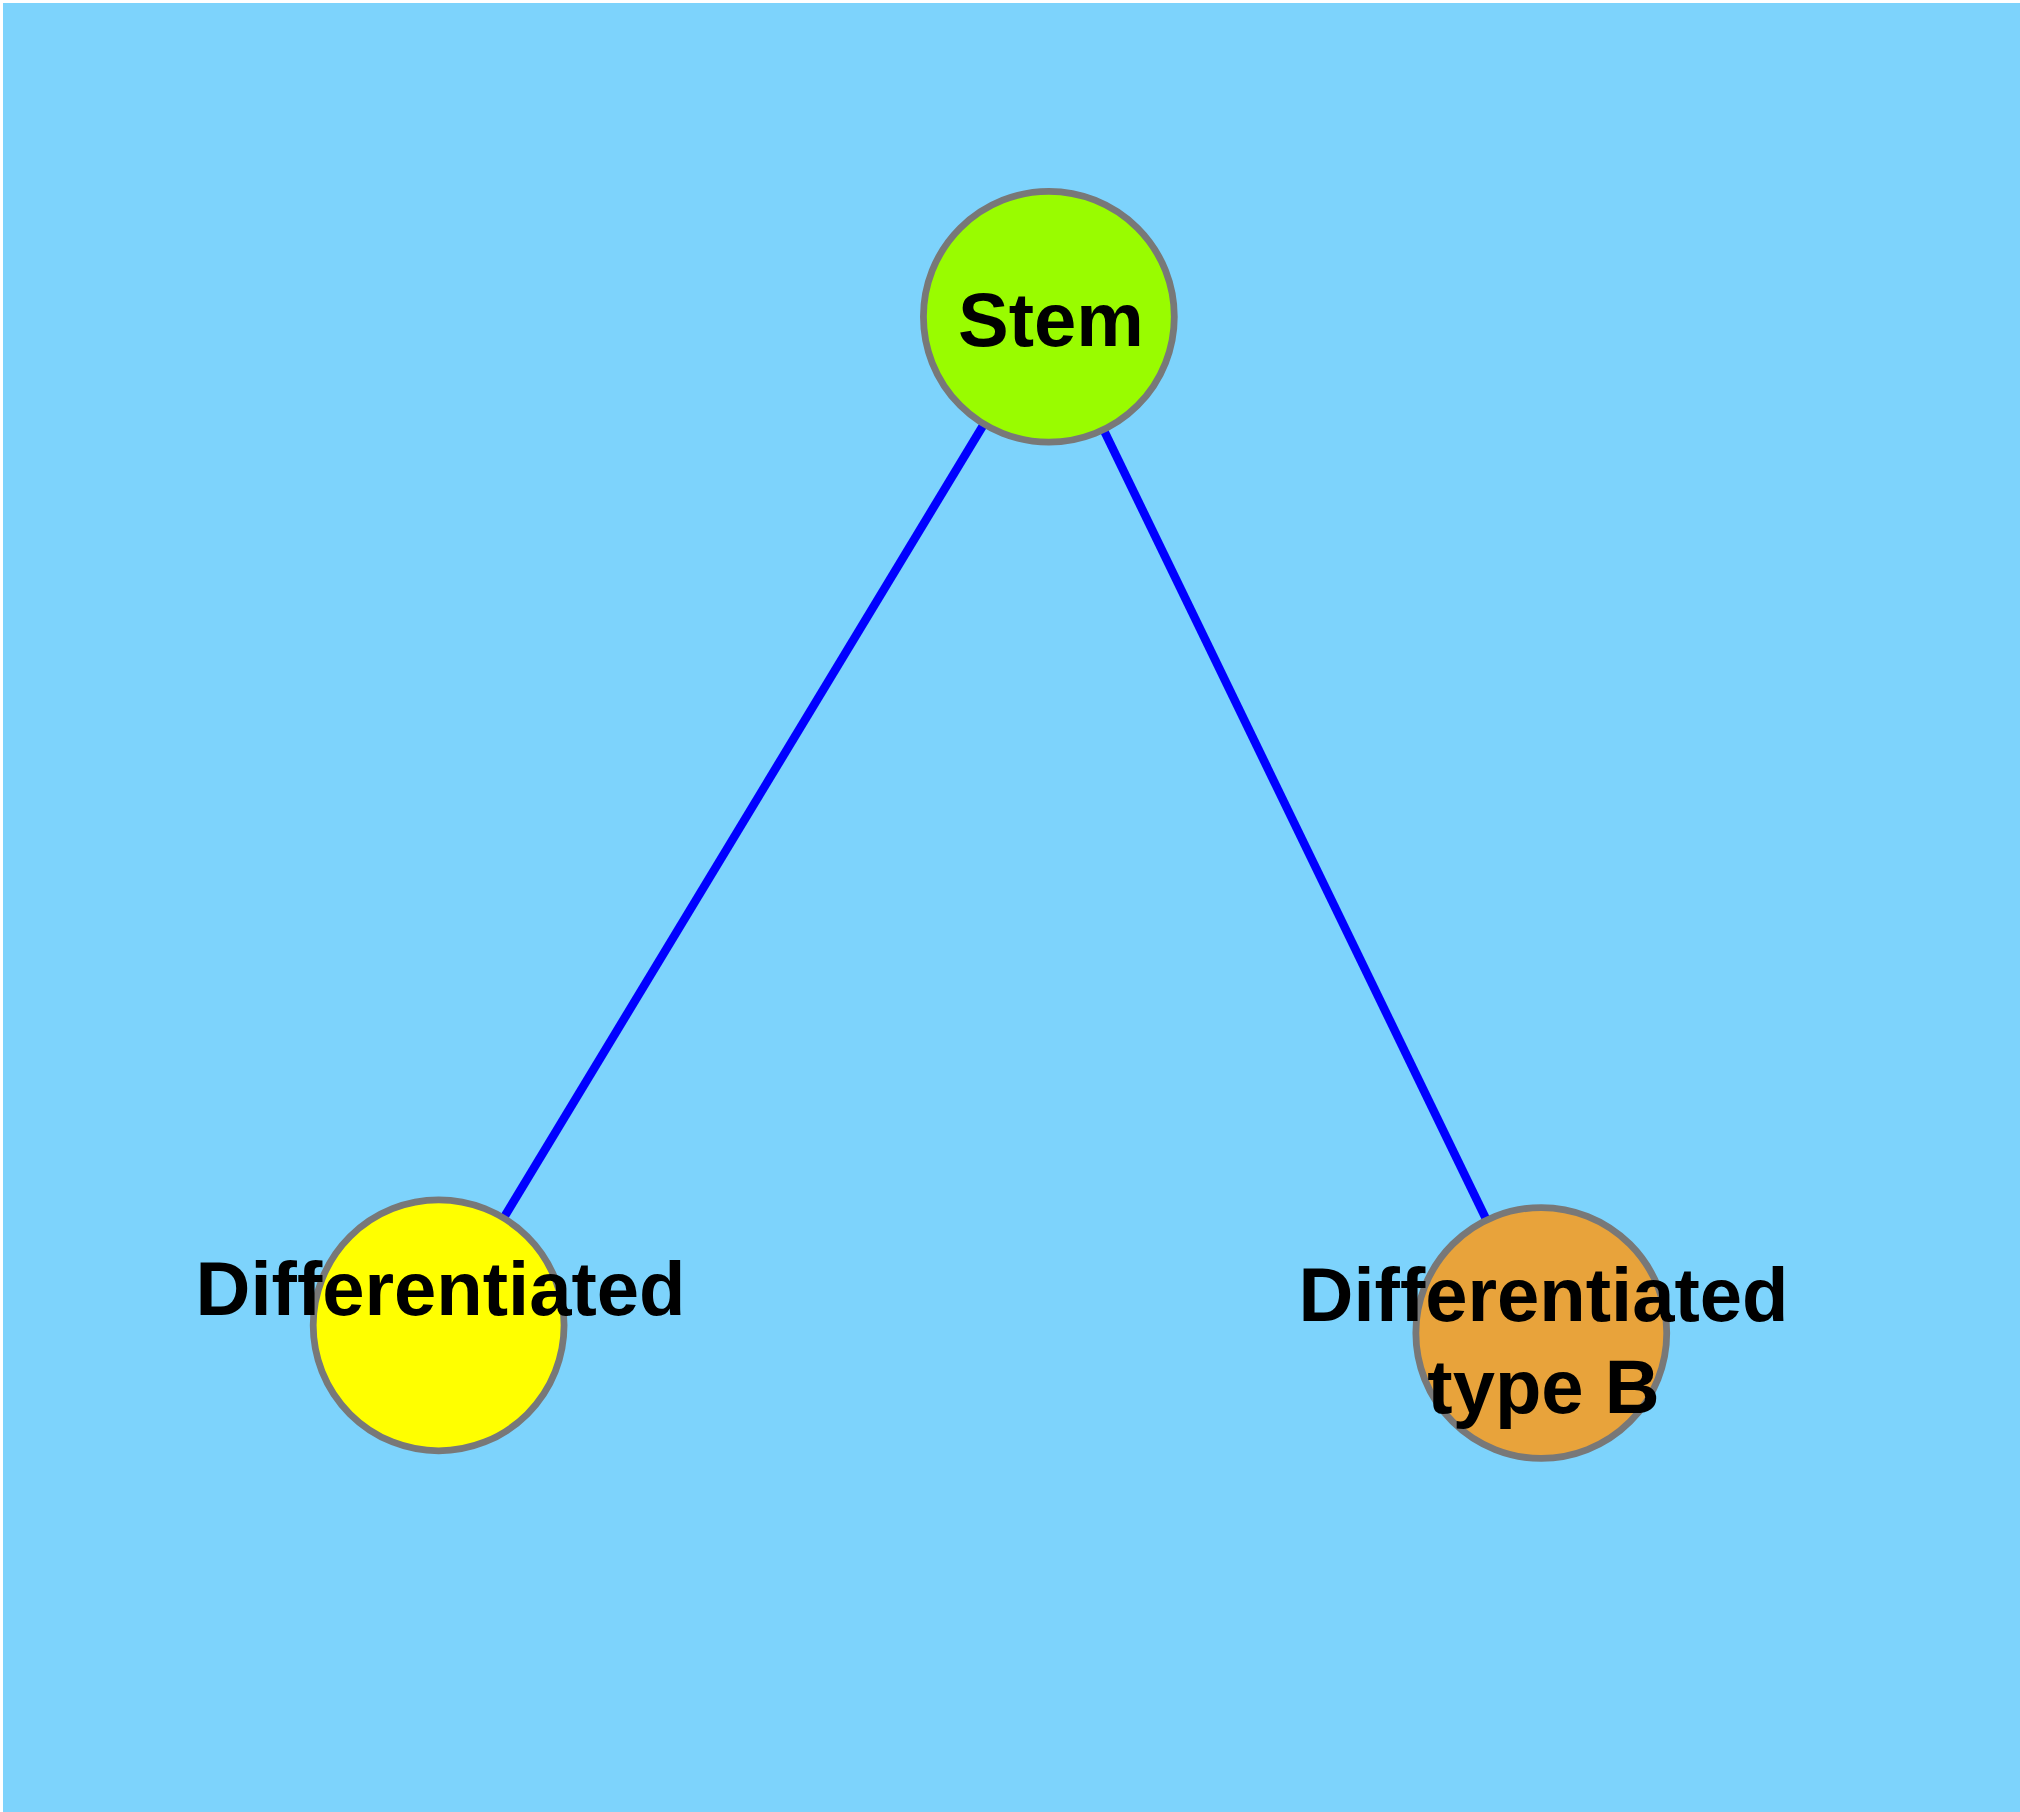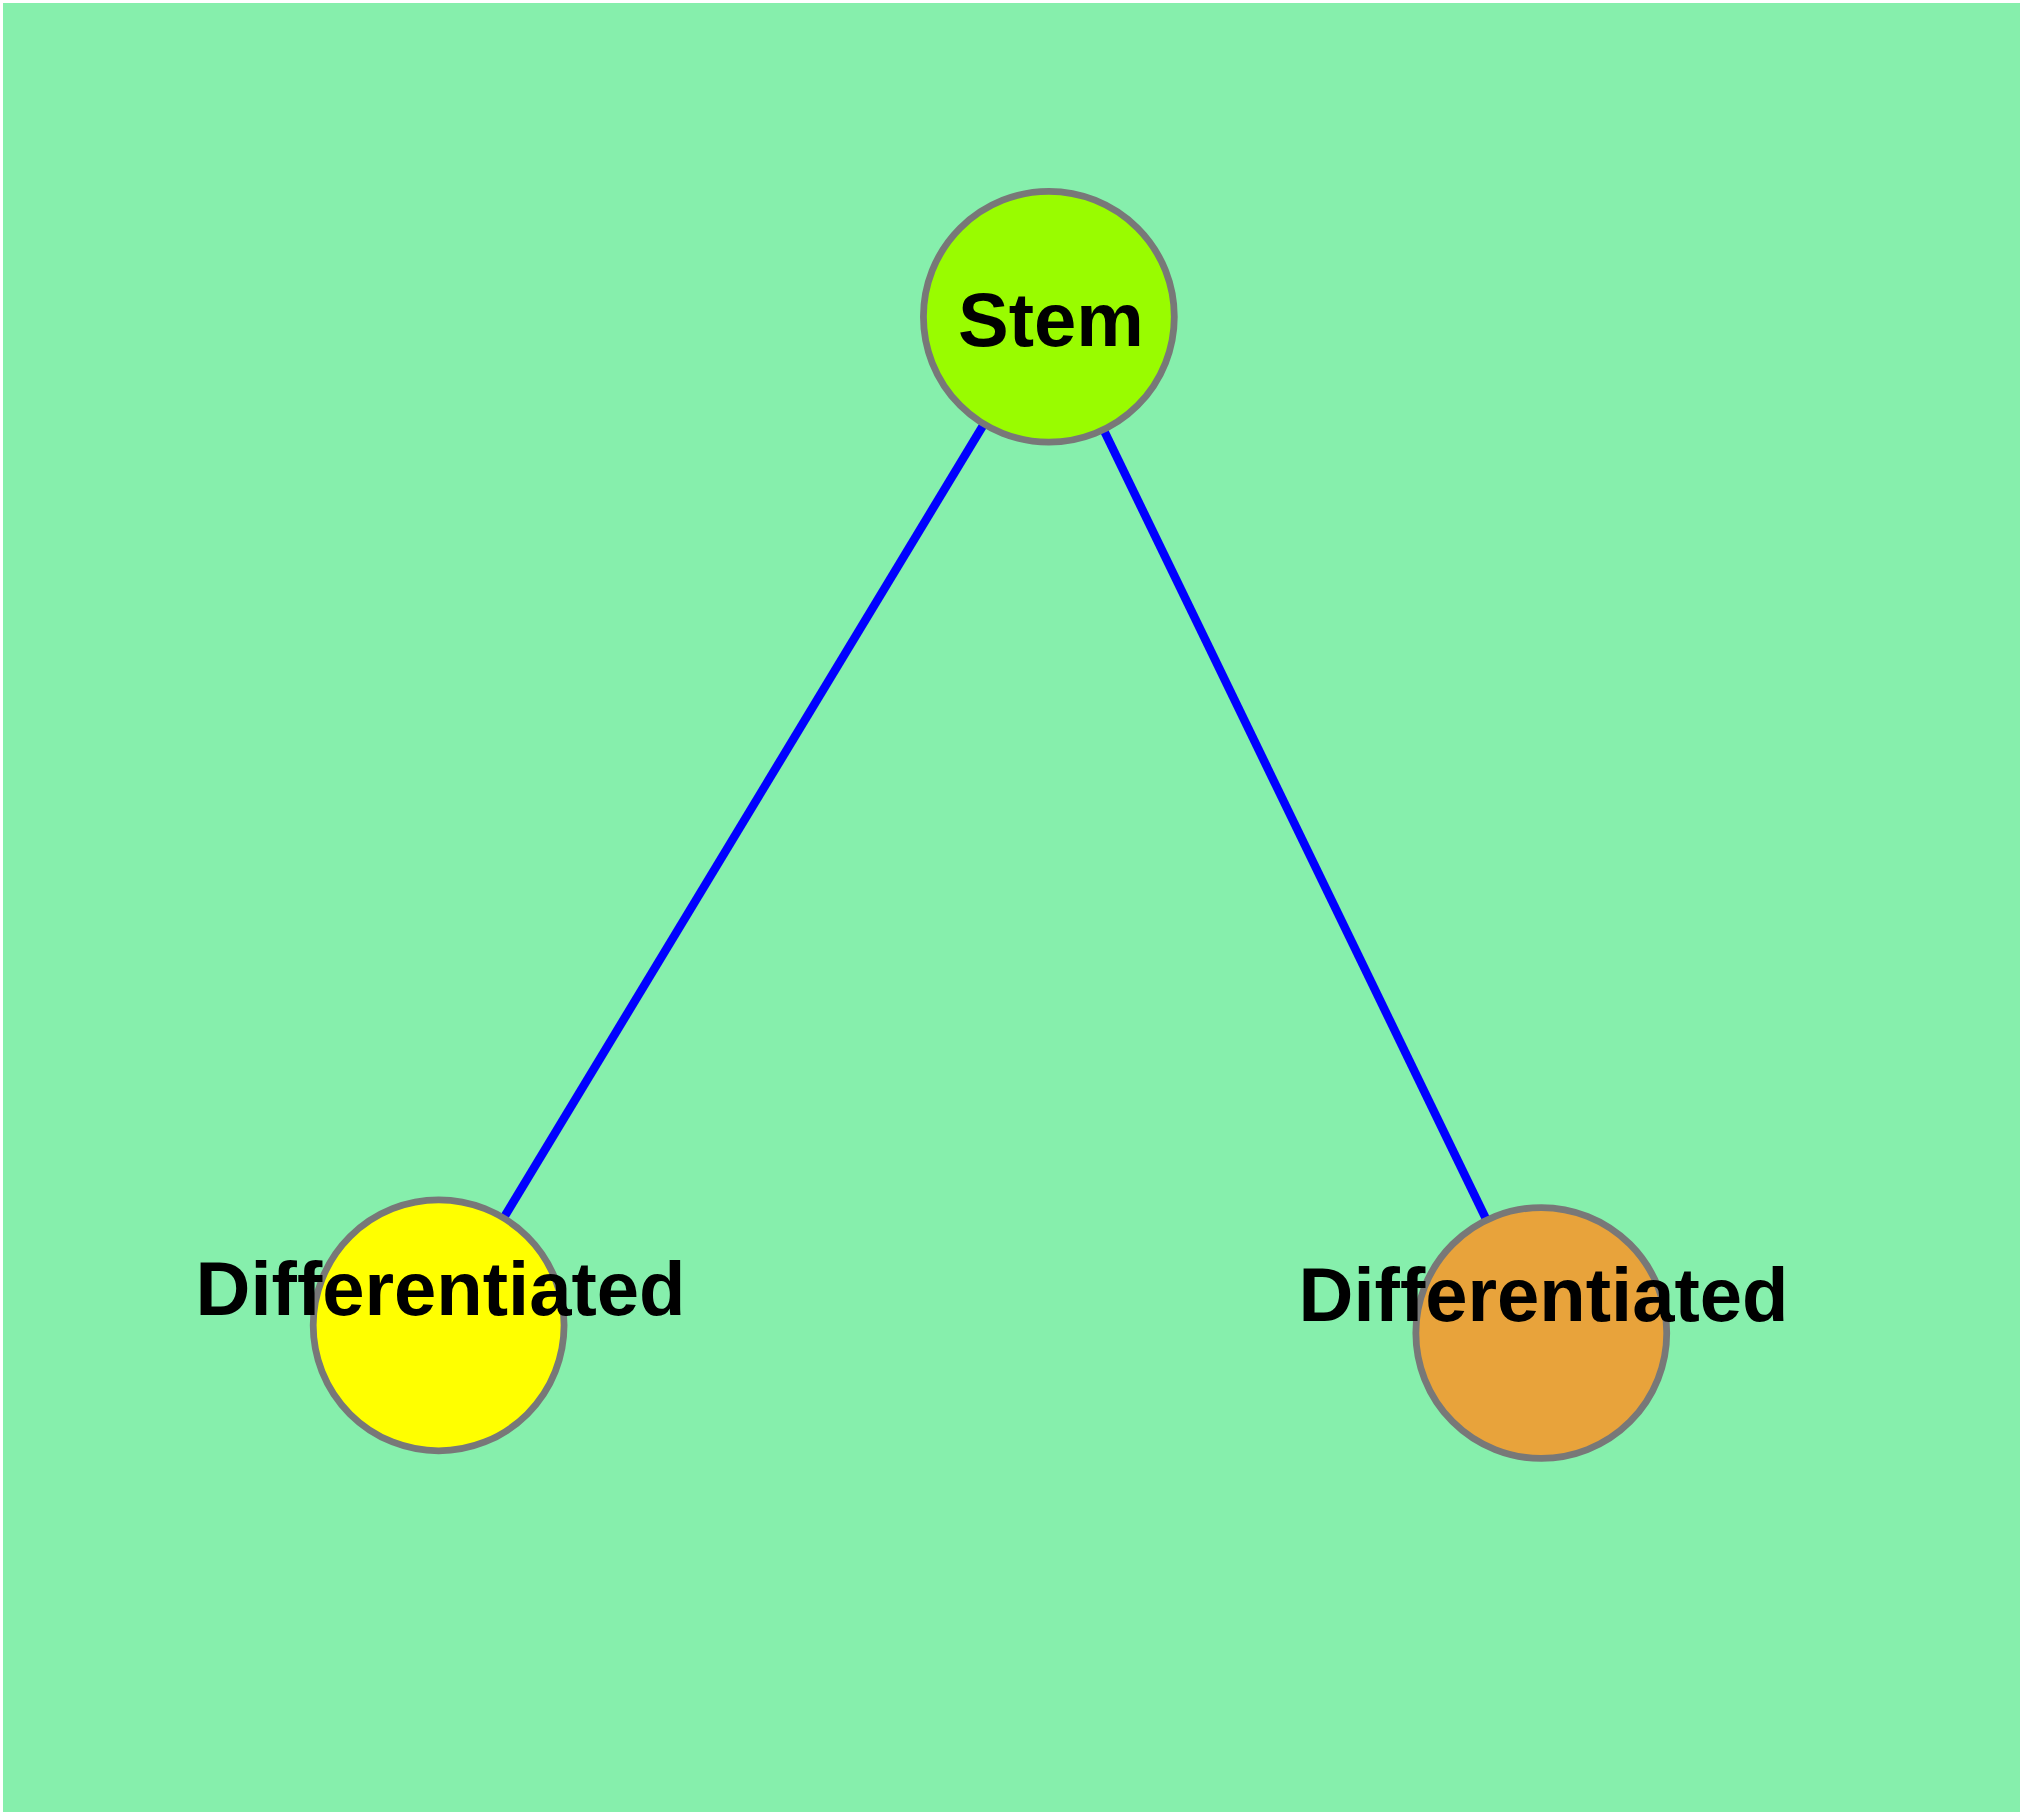--- a/index.html
+++ b/index.html
@@ -34,21 +34,21 @@
     color: #000000;
     white-space: nowrap;
   }
   .label-stem   { left: 794px;  top: 271px;  width: 509px; }
   .label-type-a { left: 99px;  top: 1240px; width: 678px; }
   .label-type-b { left: 1202px; top: 1246px; width: 678px; }
 </style>
 </head>
 <body>
 
-<div class="canvas" style="background:#86efac;text-decoration:underline;">
+<div class="canvas" style="background:#7dd3fc;text-decoration:underline;">
 
   <svg class="diagram-svg" viewBox="0 0 2381 2134">
 
     <line x1="1234" y1="370" x2="514" y2="1560" stroke-width="10" stroke="#0000FF"></line>
     <line x1="1234" y1="370" x2="1815" y2="1569" stroke-width="10" stroke="#0000FF"></line>
 
     <circle cx="1234" cy="370" r="148" stroke-width="8" stroke="#787878" fill="#99FC00"></circle>
 
     <circle cx="514" cy="1560" r="148" stroke-width="8" stroke="#787878" fill="#FFFF00"></circle>
 
@@ -58,16 +58,17 @@
   <div class="node-label label-stem">
     <span>Stem</span>
   </div>
 
   <div class="node-label label-type-a">
     <div>Differentiated</div>
   </div>
 
   <div class="node-label label-type-b">
     <div>Differentiated</div>
+    <div>type B</div>
   </div>
 
 </div>
 
 
 </body></html>

